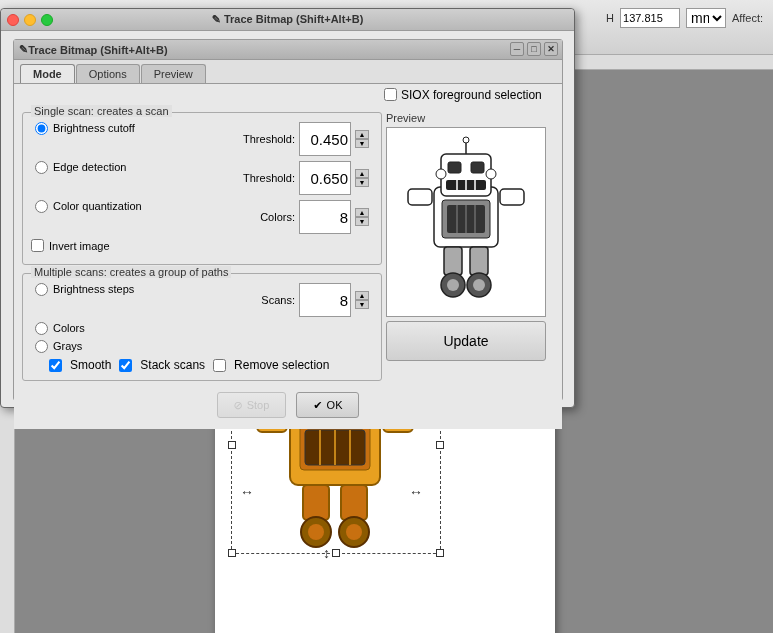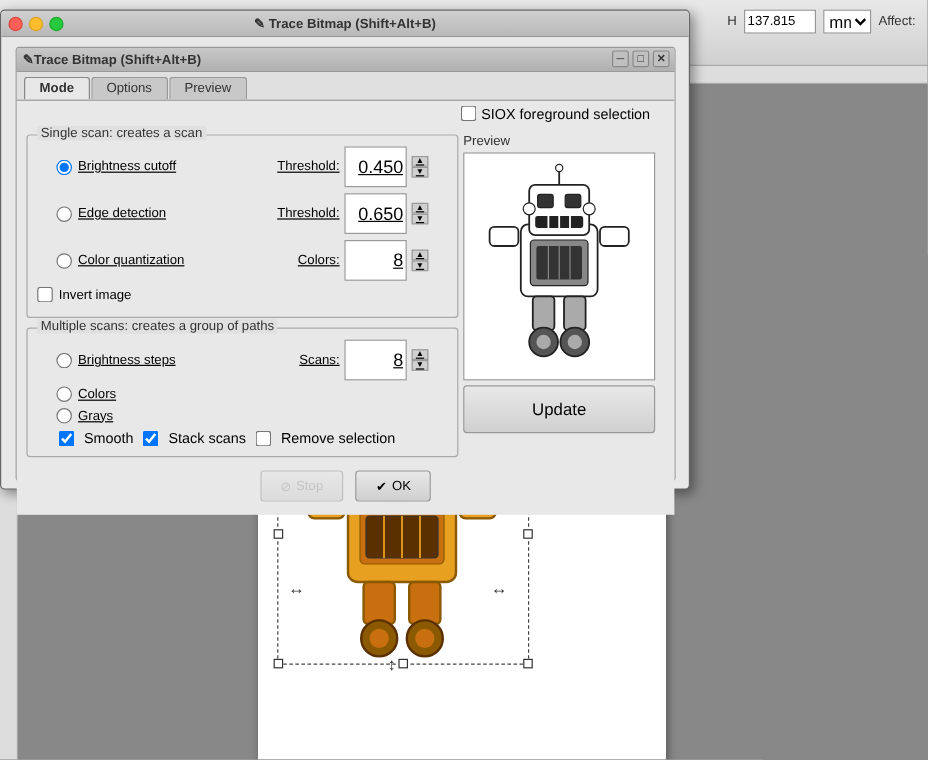--- a/index.html
+++ b/index.html
@@ -254,24 +254,23 @@
       top: -8px;
       left: 8px;
       background: #e0e0e0;
       padding: 0 3px;
       font-size: 11px;
       color: #333;
     }
 
     .radio-row {
       display: flex;
-      align-items: center;
-      margin: 5px 16px;
-      font-size: 11px;
-      text-decoration: underline;
+      align-items: flex-start;
+      margin: 5px 4px;
+      font-size: 11px;
     }
 
     .radio-row input[type=radio] {
       margin-right: 5px;
     }
 
     .spinbox-row {
       display: flex;
       align-items: center;
       margin-left: auto;

